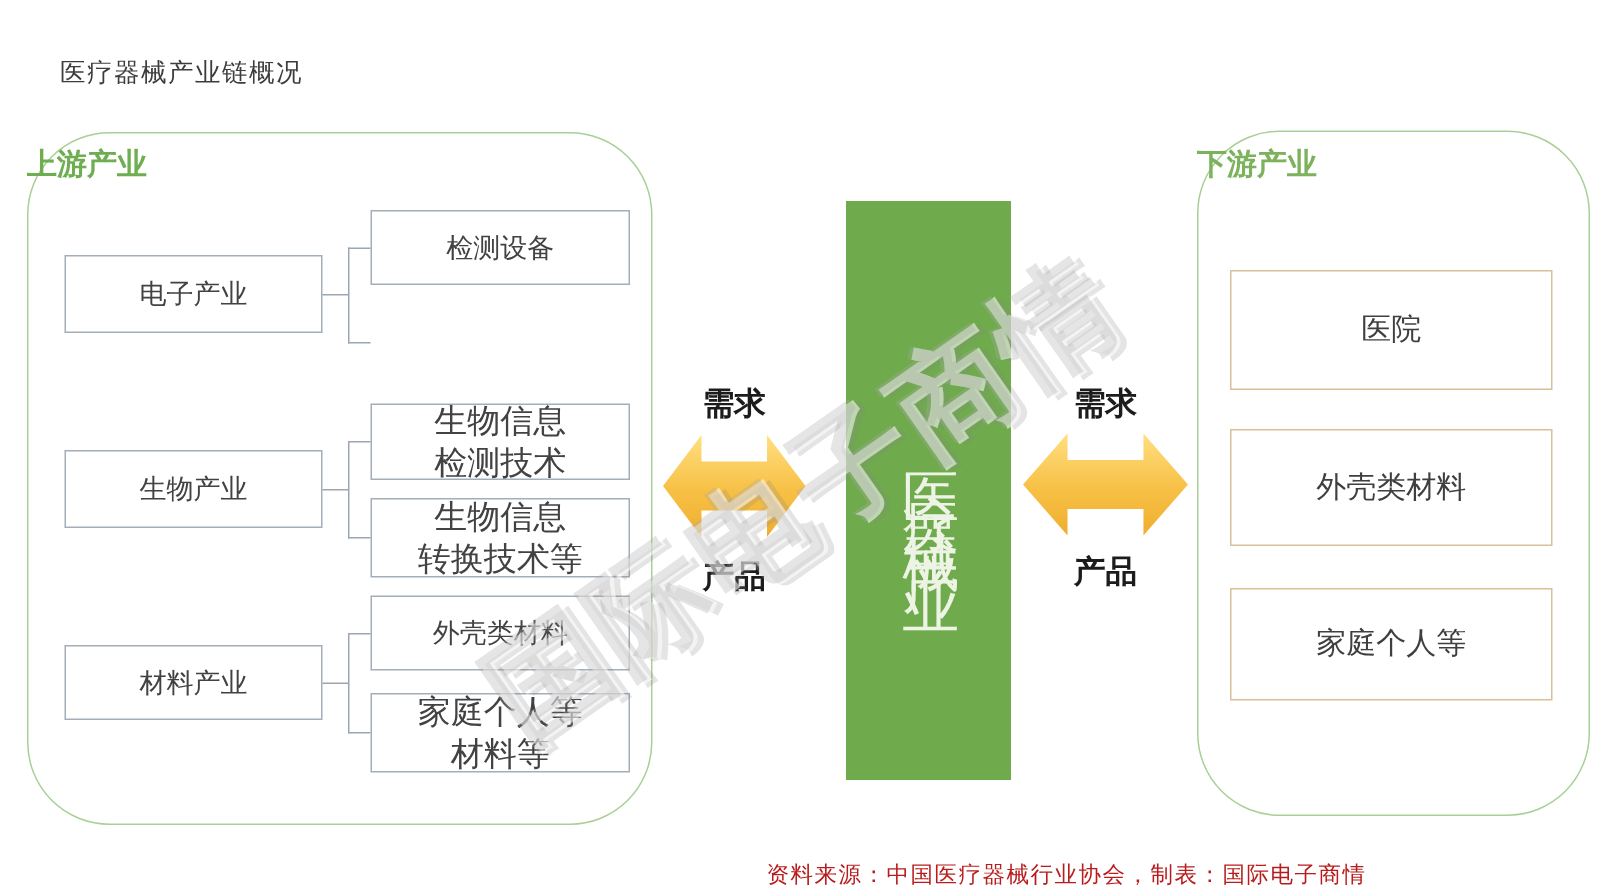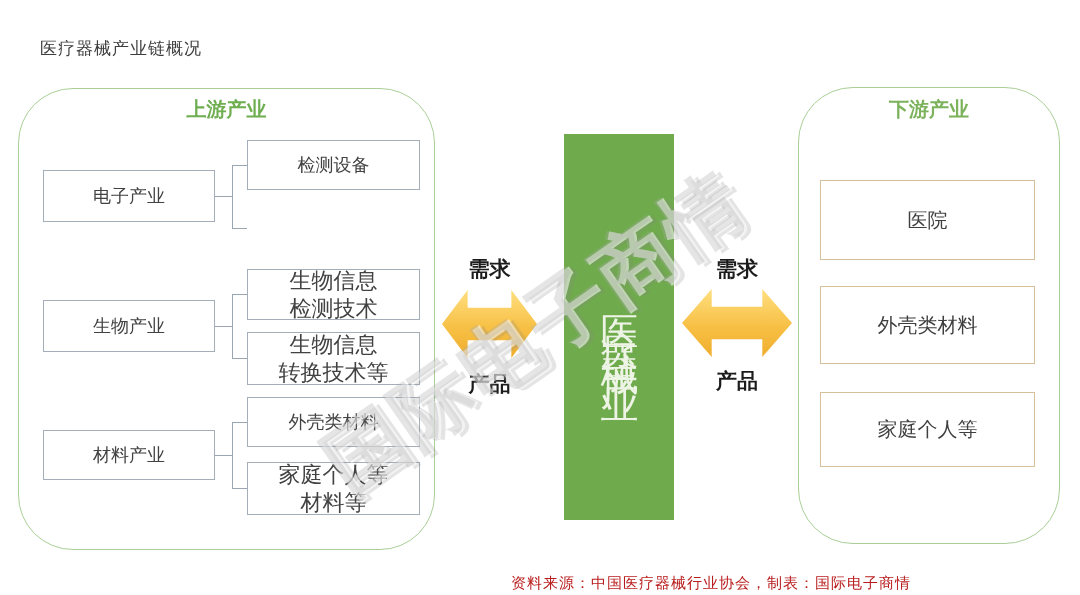--- a/index.html
+++ b/index.html
@@ -24,21 +24,21 @@
 
   .panel {
     border: 1px solid #a9cf96;
     border-radius: 55px;
     background: transparent;
   }
   .panel-upstream { left: 18px; top: 76px; width: 417px; height: 462px; }
   .panel-downstream { left: 798px; top: 75px; width: 262px; height: 457px; }
 
   .panel-header {
-    text-align: center;
+    text-align: left;
     font-size: 20px;
     font-weight: 600;
     color: #6eae50;
     background: transparent;
   }
   .hdr-up { left: 18px; top: 84px; width: 417px; }
   .hdr-down { left: 798px; top: 84px; width: 262px; color: #7bb25b; }
 
   .box {
     border: 1px solid #a3aeb9;

